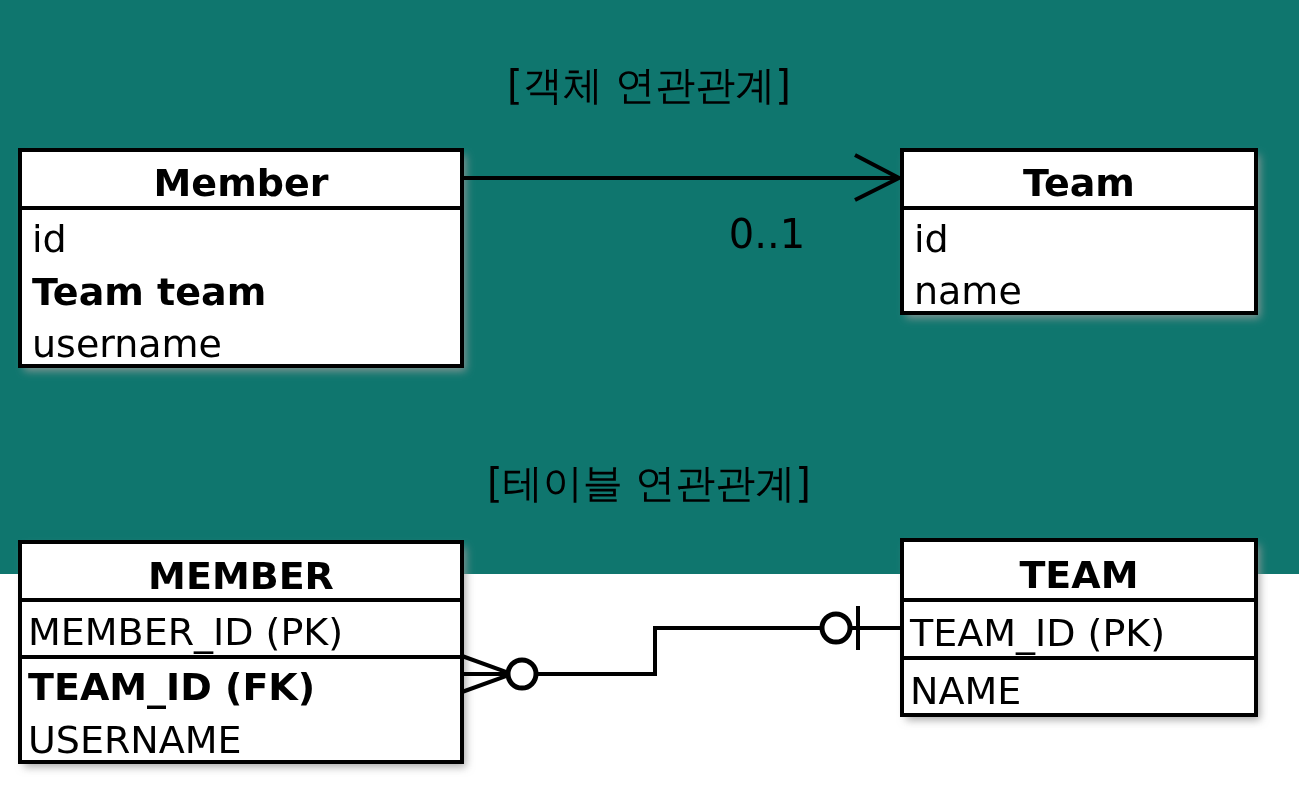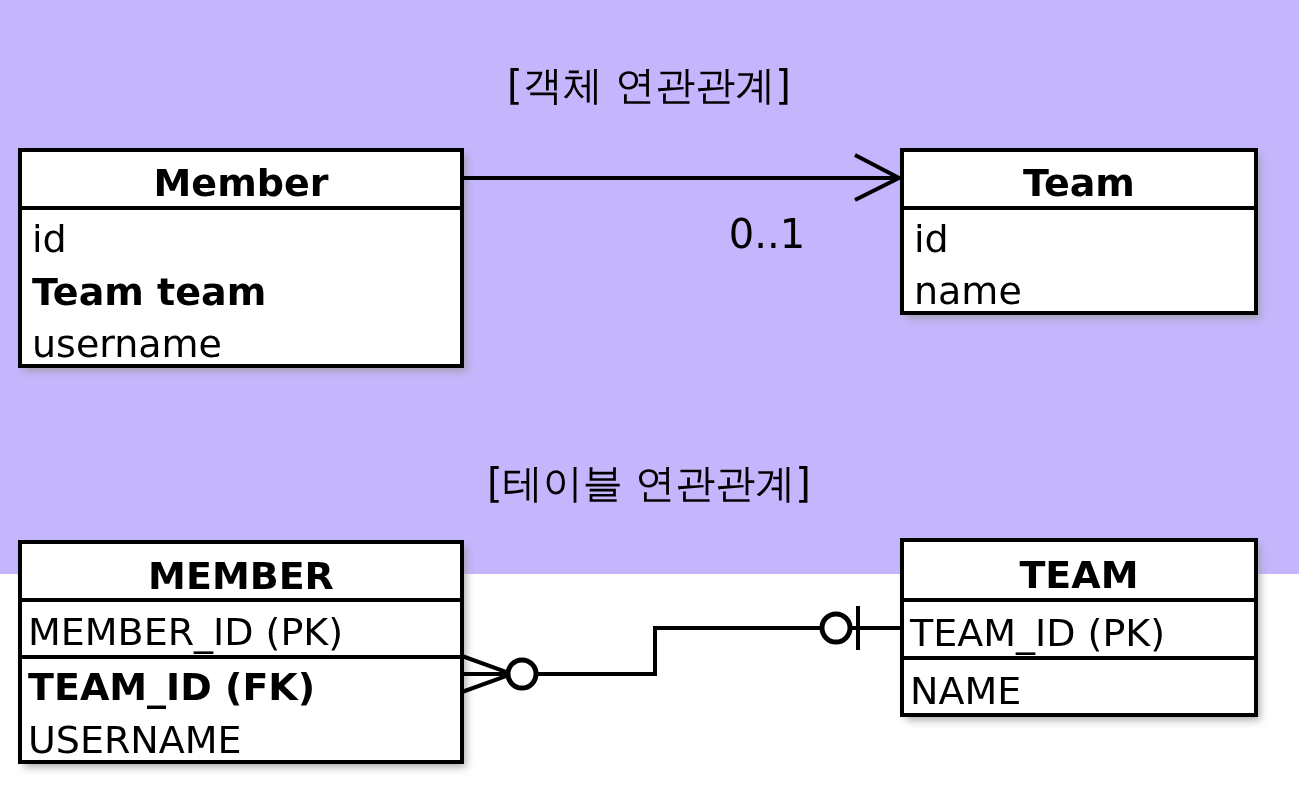--- a/index.html
+++ b/index.html
@@ -10,21 +10,21 @@
   body {
     width: 1299px;
     height: 797px;
     overflow: hidden;
     font-family: "DejaVu Sans", "Liberation Sans", sans-serif;
   }
   #diagram-root {
     position: relative;
     width: 1299px;
     height: 574px;
-    background: #c4b5fd;
+    background: #0f766e;
   }
   svg#erd {
     display: block;
     width: 1299px;
     height: 797px;
   }
   .box-fill { fill: #ffffff; }
   .box-stroke {
     fill: none;
     stroke: #000000;

